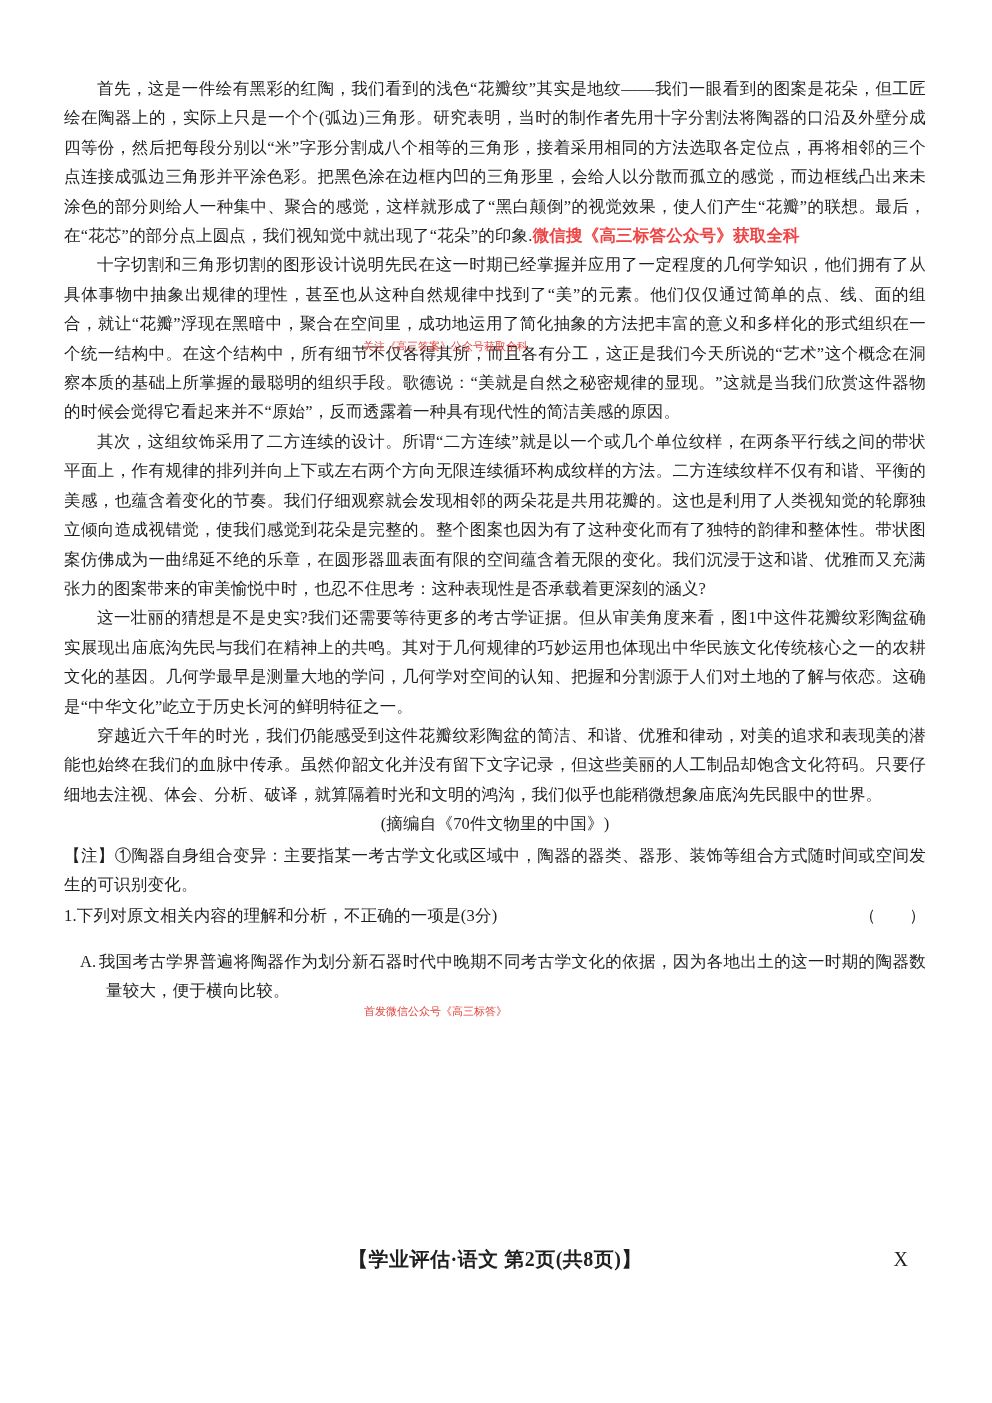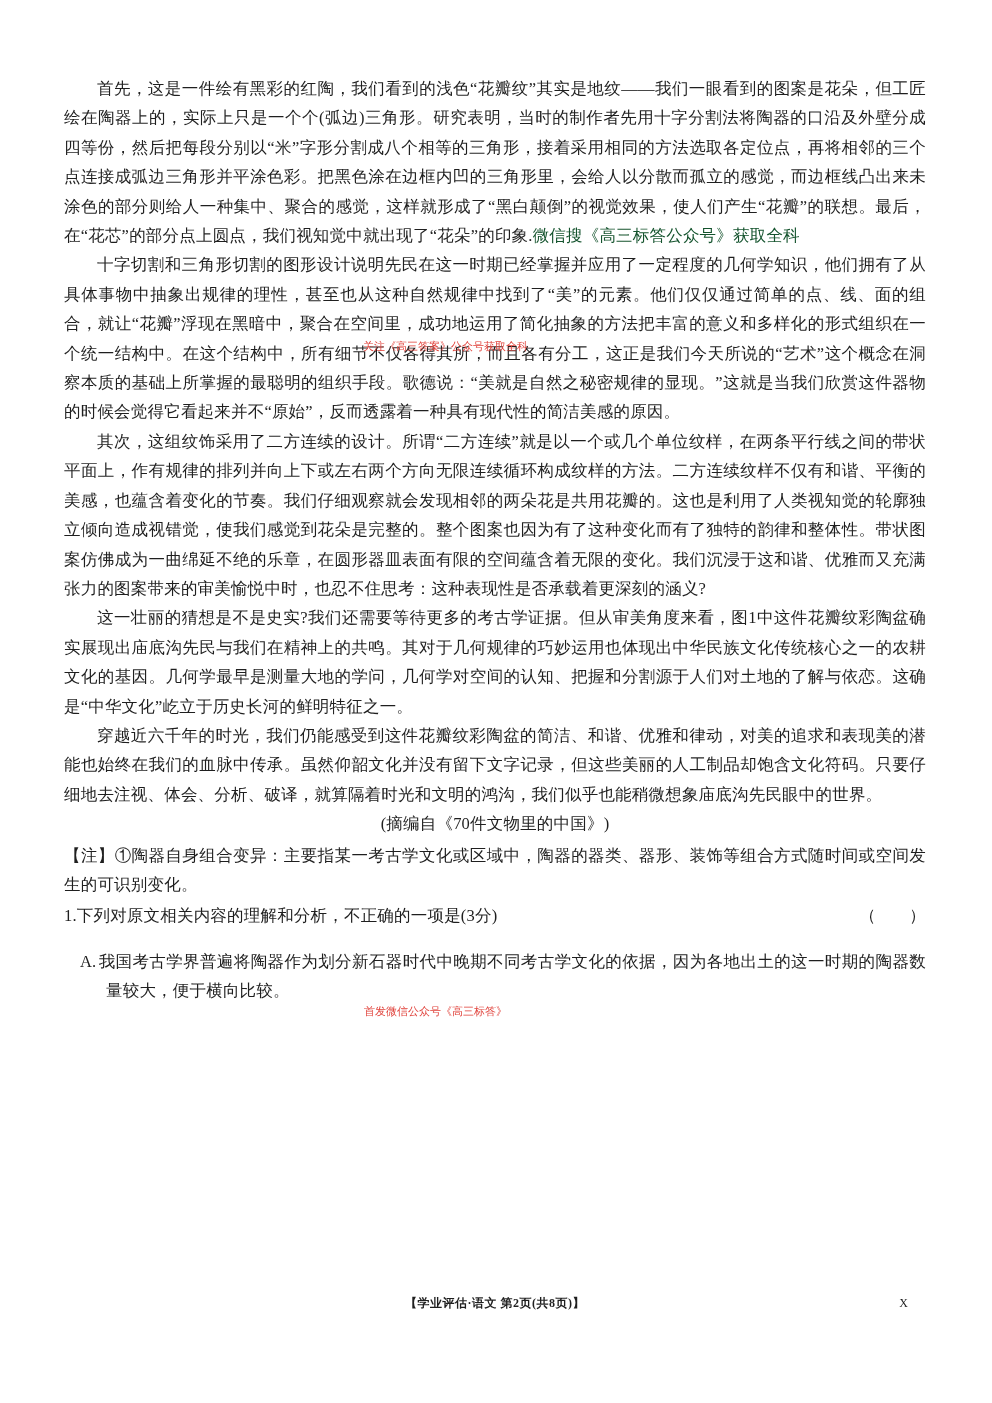--- a/index.html
+++ b/index.html
@@ -20,21 +20,21 @@
     position: absolute;
     left: 64px;
     right: 66px;
     top: 74px;
     font-size: 16.5px;
     line-height: 29.4px;
     text-align: justify;
     letter-spacing: 0.2px;
   }
   .para { text-indent: 2em; }
-  .red { color: #14532d; }
+  .red { color: #ef4444; font-weight: bold; }
   .attribution { text-align: center; text-indent: 0; }
   .note { text-indent: 0; margin-top: 2px; }
   .question-row {
     display: flex;
     justify-content: space-between;
     align-items: baseline;
     margin-top: 2px;
   }
   .question-bracket { white-space: nowrap; padding-left: 12px; }
   .option {
@@ -50,23 +50,22 @@
     color: #e0413a;
     white-space: nowrap;
   }
   .overlay-1 { left: 363px; top: 336px; }
   .overlay-2 { left: 364px; top: 1001px; }
   .footer {
     position: absolute;
     top: 1248px;
     left: 64px;
     right: 66px;
-    font-size: 12px;
+    font-size: 20px;
     line-height: 22px;
-    margin-top: 44px;
   }
   .footer-center {
     display: block;
     text-align: center;
     font-weight: bold;
     letter-spacing: 0.5px;
   }
   .footer-right {
     position: absolute;
     right: 18px;

